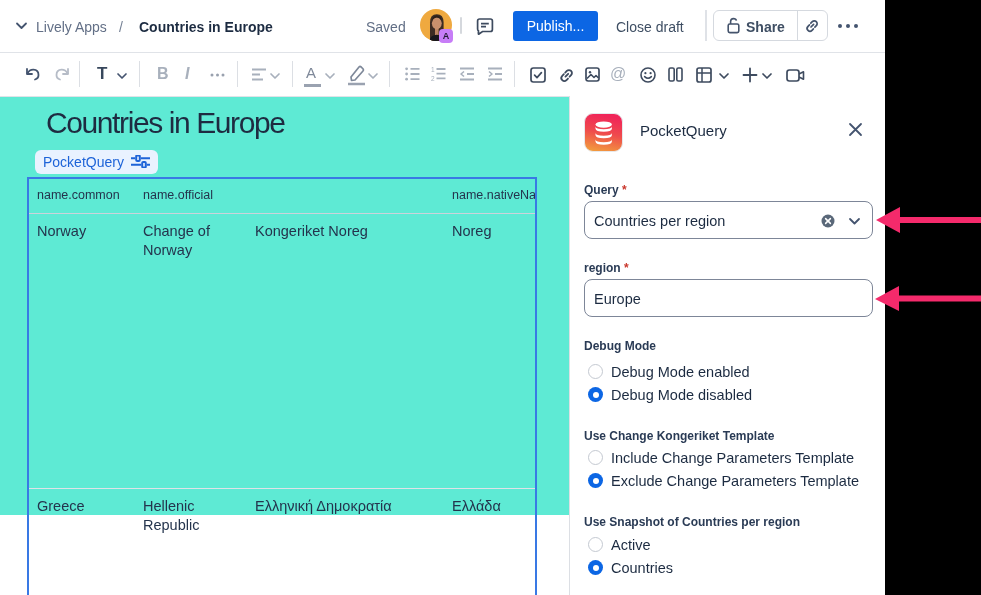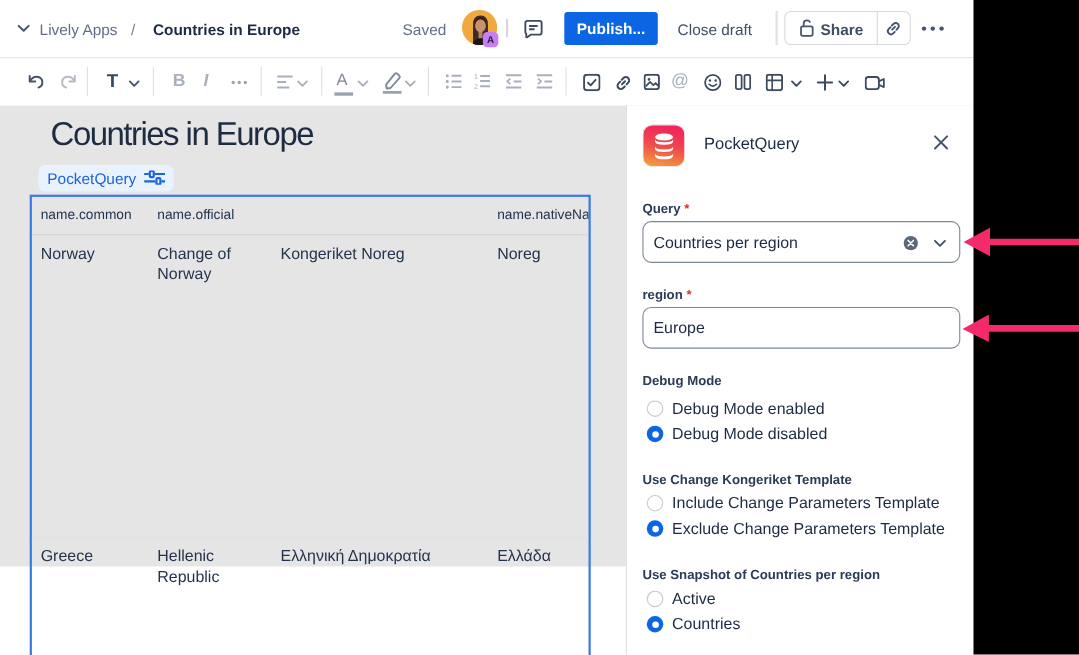--- a/index.html
+++ b/index.html
@@ -1,26 +1,26 @@
 <!DOCTYPE html>
 <html><head>
 <meta charset="utf-8">
 <style>
   * { margin:0; padding:0; box-sizing:border-box; }
   html,body { width:981px; height:595px; overflow:hidden; background:#fff;
     font-family:"Liberation Sans", sans-serif; }
   .abs { position:absolute; }
-  #app { position:absolute; left:0; top:0; width:885px; height:515px; background:#e5e5e5; }
+  #app { position:absolute; left:0; top:0; width:885px; height:515px; background:#5eead4; }
   #black { position:absolute; left:885px; top:0; width:96px; height:595px; background:#000; }
 
   
   #nav { position:absolute; left:0; top:0; width:885px; height:53px; border-bottom:1px solid #E0E3E8; background:#fff; }
   .navtxt { position:absolute; font-size:14px; color:#626F86; white-space:nowrap; }
   #pubbtn { position:absolute; left:513px; top:11px; width:85px; height:30px; background:#0C66E4; border-radius:3px;
-    color:#fff; font-size:14px; font-weight:700; text-align:center; line-height:30px; }
+    color:#fff; font-size:14px; font-weight:400; text-align:center; line-height:30px; }
   #sharegrp { position:absolute; left:713px; top:10px; width:115px; height:31px; border:1px solid #D5D9DF; border-radius:6px; }
   #sharediv { position:absolute; left:797px; top:10px; width:1px; height:31px; background:#D5D9DF; }
 
   
   #tb { position:absolute; left:0; top:53px; width:885px; height:44px; background:#fff; border-bottom:1px solid #E0E3E8; }
   .tsep { position:absolute; top:8px; width:1px; height:26px; background:#DCDFE4; }
   #title { position:absolute; left:46px; top:106px; font-size:30px; font-weight:500; color:#1E2B41; letter-spacing:-1.4px;}
   #chip { position:absolute; left:35px; top:150px; width:123px; height:24px; background:#E9F2FF; border-radius:6px; }
   #chiptxt { position:absolute; left:8px; top:4px; font-size:14px; color:#1D63D8; }
 

